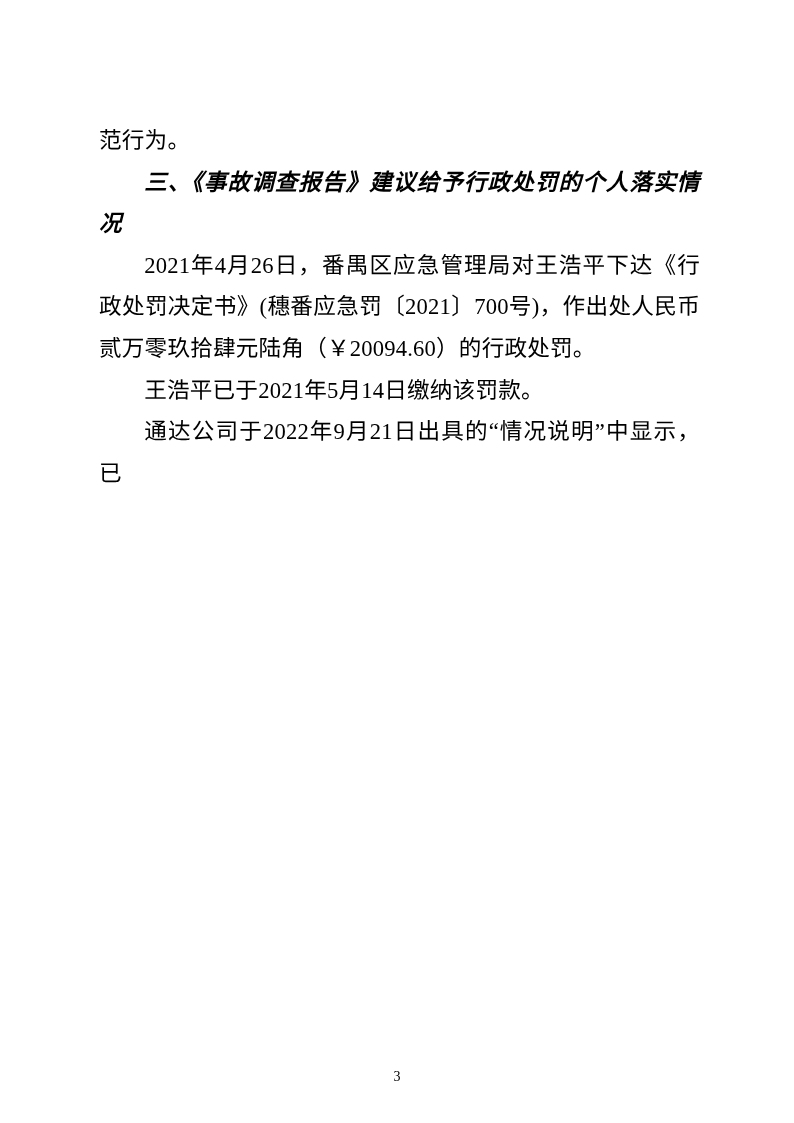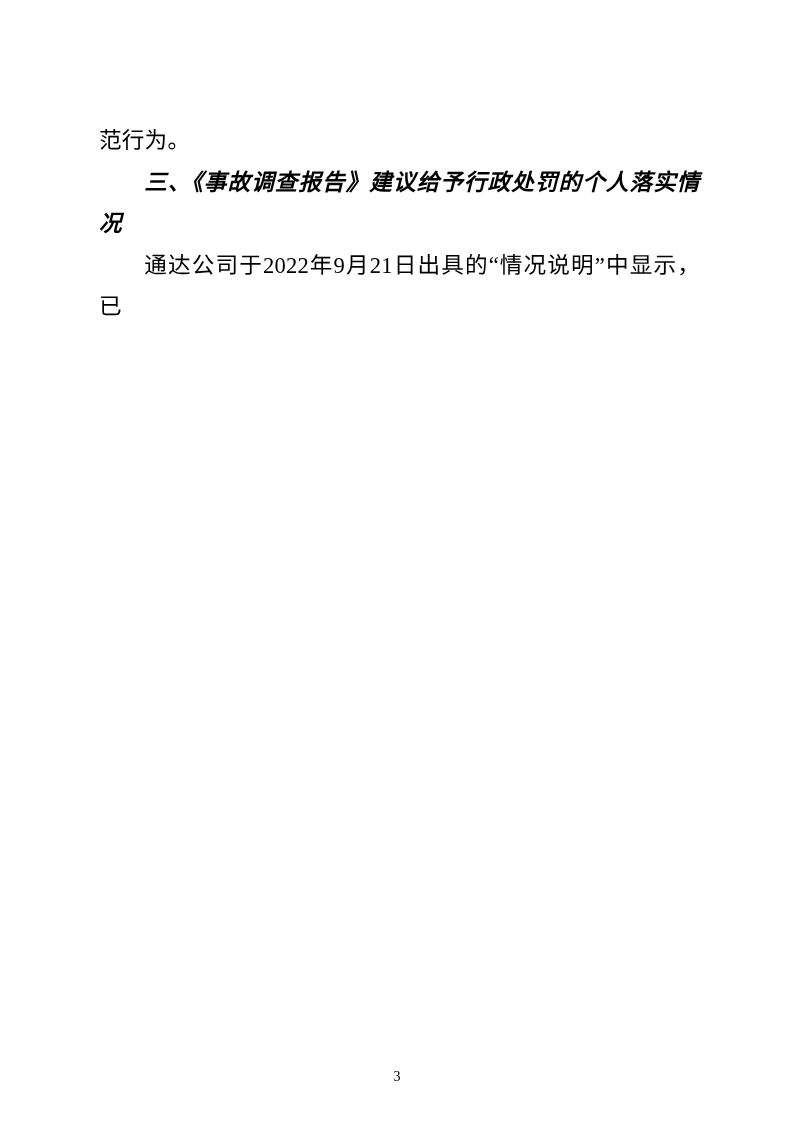--- a/index.html
+++ b/index.html
@@ -66,21 +66,23 @@
 
 <div class="page">
 
   <div class="text-column">
 
     <p class="body-line">范行为。</p>
 
     <p class="heading indent">三、《事故调查报告》建议给予行政处罚的个人落实情况</p>
 
 
+    <p class="body-line indent">2021年4月26日，番禺区应急管理局对王浩平下达《行政处罚决定书》(穗番应急罚〔2021〕700号)，作出处人民币贰万零玖拾肆元陆角（￥20094.60）的行政处罚。</p>
 
+    <p class="body-line indent">王浩平已于2021年5月14日缴纳该罚款。</p>
 
 
 
 
 
     <p class="body-line indent">通达公司于2022年9月21日出具的“情况说明”中显示，已</p>
 
   </div>
 
   <div class="page-number">3</div>

